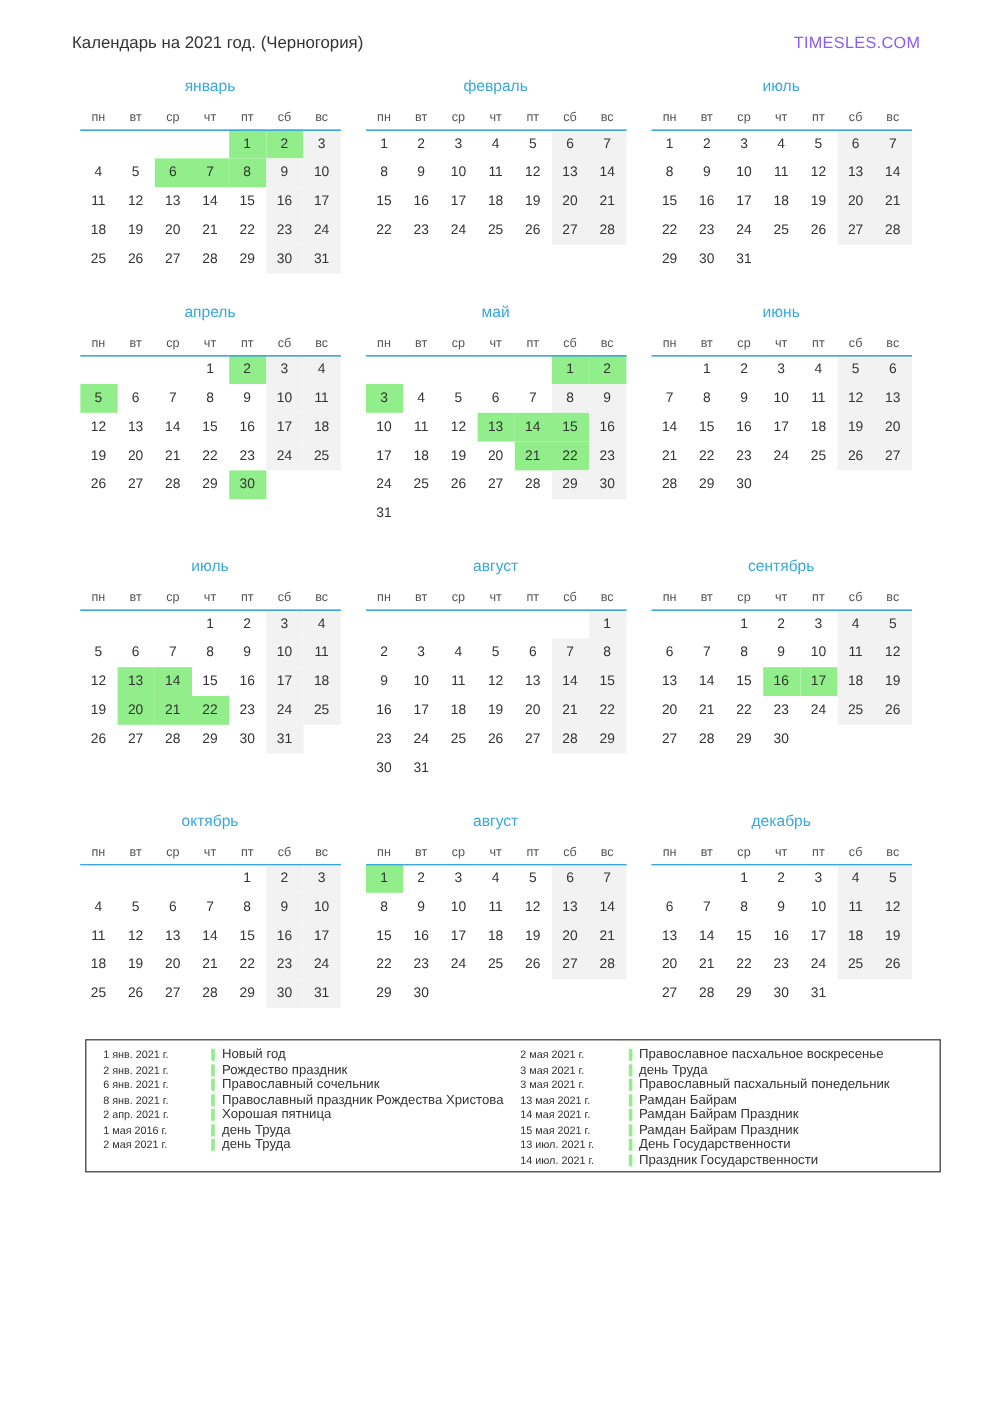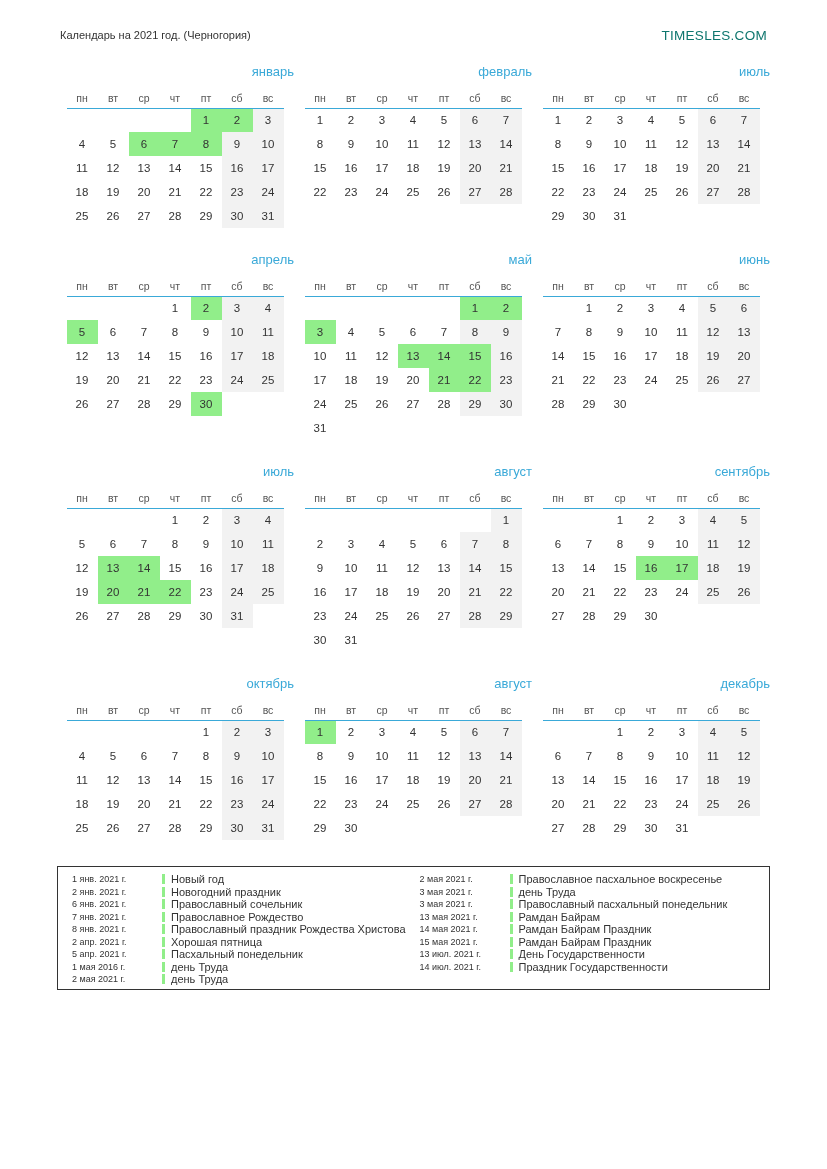--- a/index.html
+++ b/index.html
@@ -22,44 +22,44 @@
   .header {
     position: absolute;
     top: 18px; left: 0; right: 0;
     height: 34px;
     padding: 0 60px;
     display: flex;
     align-items: center;
     justify-content: space-between;
   }
   .header-title {
-    font-size: 11px;
+    font-size: 14px;
     color: #333333;
     font-weight: normal;
   }
   .header-brand {
     font-size: 13.5px;
-    color: #0f766e;
+    color: #8b5cf6;
     letter-spacing: .3px;
   }
   
   .months {
     position: absolute;
     top: 64px;
     left: 56px;
     width: 715px;
     display: flex;
     flex-wrap: wrap;
   }
   .month {
     width: 238px;
     margin-bottom: 24px;
   }
   .month-title {
-    text-align: right;
+    text-align: center;
     color: #3aa9d8;
     font-size: 13px;
     margin-bottom: 10px;
   }
   table.cal {
     border-collapse: collapse;
     margin: 0 auto;
   }
   table.cal th {
     font-size: 10.5px;
@@ -80,21 +80,21 @@
     text-align: center;
     vertical-align: middle;
     padding: 0;
   }
   td.weekend { background: #f2f2f2; }
   td.holiday { background: #91ee8a; }
   td.empty { background: transparent; }
   
   .legend {
     position: absolute;
-    left: 57px;
+    left: 71px;
     top: 866px;
     width: 713px;
     border: 1px solid #333333;
     padding: 6px 8px 3px 8px;
     display: flex;
   }
   .legend-col {
     width: 50%;
     display: flex;
     flex-direction: column;
@@ -906,46 +906,36 @@
   <div class="legend">
     <div class="legend-col">
         <div class="legend-row">
           <div class="legend-date">1 янв. 2021 г.</div>
           <div class="legend-bar"></div>
           <div class="legend-name">Новый год</div>
         </div>
         <div class="legend-row">
           <div class="legend-date">2 янв. 2021 г.</div>
           <div class="legend-bar"></div>
-          <div class="legend-name">Новогодний праздник</div>
+          <div class="legend-name">Рождество праздник</div>
         </div>
         <div class="legend-row">
           <div class="legend-date">6 янв. 2021 г.</div>
           <div class="legend-bar"></div>
           <div class="legend-name">Православный сочельник</div>
         </div>
         <div class="legend-row">
-          <div class="legend-date">7 янв. 2021 г.</div>
-          <div class="legend-bar"></div>
-          <div class="legend-name">Православное Рождество</div>
-        </div>
-        <div class="legend-row">
           <div class="legend-date">8 янв. 2021 г.</div>
           <div class="legend-bar"></div>
           <div class="legend-name">Православный праздник Рождества Христова</div>
         </div>
         <div class="legend-row">
           <div class="legend-date">2 апр. 2021 г.</div>
           <div class="legend-bar"></div>
           <div class="legend-name">Хорошая пятница</div>
-        </div>
-        <div class="legend-row">
-          <div class="legend-date">5 апр. 2021 г.</div>
-          <div class="legend-bar"></div>
-          <div class="legend-name">Пасхальный понедельник</div>
         </div>
         <div class="legend-row">
           <div class="legend-date">1 мая 2016 г.</div>
           <div class="legend-bar"></div>
           <div class="legend-name">день Труда</div>
         </div>
         <div class="legend-row">
           <div class="legend-date">2 мая 2021 г.</div>
           <div class="legend-bar"></div>
           <div class="legend-name">день Труда</div>

